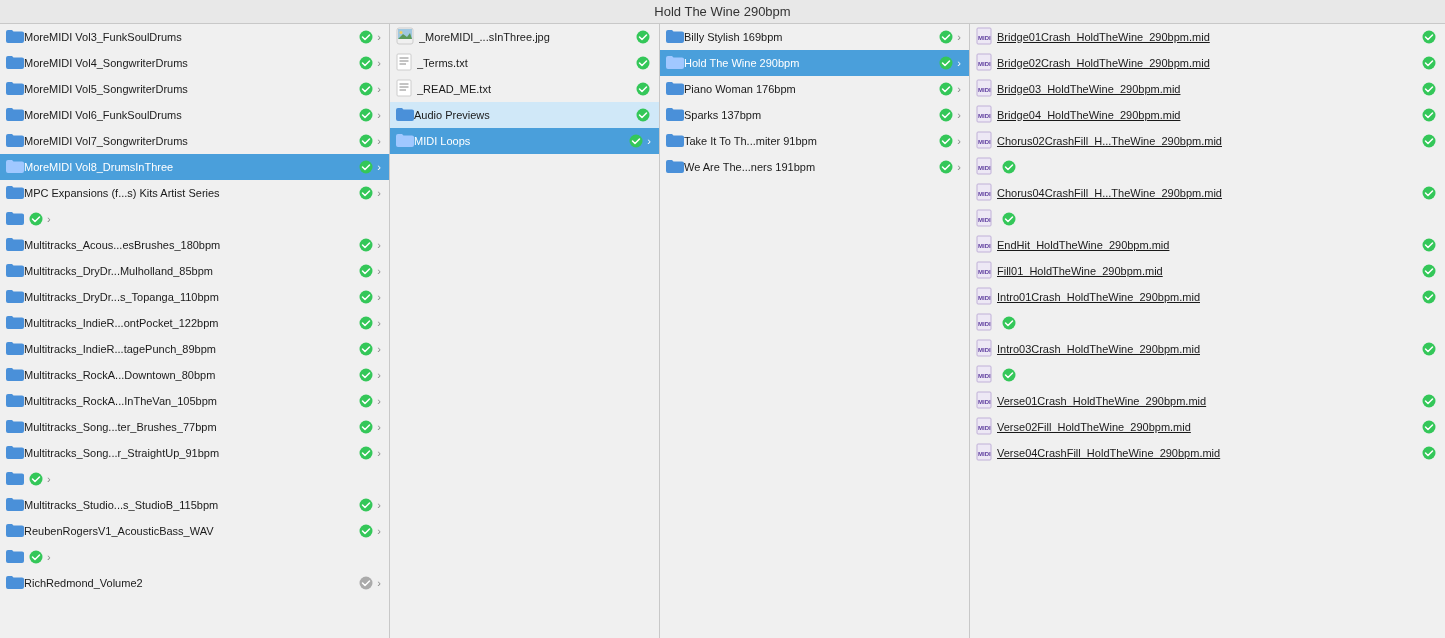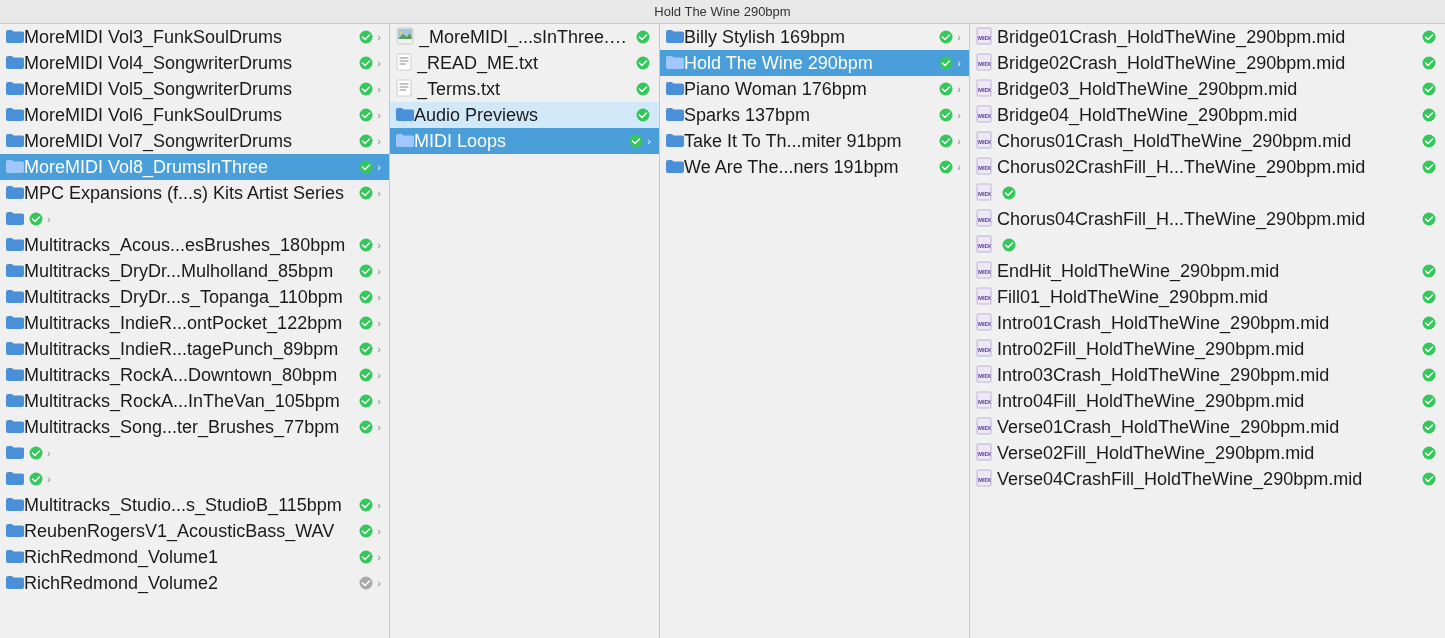--- a/index.html
+++ b/index.html
@@ -26,21 +26,21 @@
       display: flex;
       height: calc(638px - 24px);
       overflow: hidden;
     }
     .column {
       border-right: 1px solid #c8c8c8;
       overflow-y: auto;
       overflow-x: hidden;
       flex-shrink: 0;
     }
-    .column:last-child { border-right: none; }
+    .column:last-child { border-right: none; text-decoration: underline; }
     .col1 { width: 390px; }
     .col2 { width: 270px; }
     .col3 { width: 310px; }
     .col4 { flex: 1; }
     .row {
       display: flex;
       align-items: center;
       padding: 2px 8px 2px 6px;
       height: 26px;
       cursor: pointer;
@@ -48,21 +48,21 @@
     }
     .row.selected { background: #4a9fdb; color: white; }
     .row.selected .row-name { color: white; }
     .row.highlighted { background: #d0e8f8; }
     .folder-svg { width: 18px; height: 14px; }
     .row-name {
       flex: 1;
       white-space: nowrap;
       overflow: hidden;
       text-overflow: ellipsis;
-      font-size: 18px;
+      font-size: 11px;
     }
     .status-icon {
       width: 16px;
       height: 16px;
       margin-left: 4px;
       flex-shrink: 0;
       display: flex;
       align-items: center;
       justify-content: center;
     }
@@ -288,20 +288,21 @@
     <circle cx="7" cy="7" r="6.5" fill="#34c759"></circle>
     <path d="M3.5 7 L6 9.5 L10.5 5" stroke="white" stroke-width="1.5" fill="none" stroke-linecap="round" stroke-linejoin="round"></path>
   </svg>
         </span>
     <span class="chevron">›</span>
   </div>
       <div class="row">
     <span><svg class="folder-svg" viewBox="0 0 18 14" xmlns="http://www.w3.org/2000/svg">
     <path d="M0 3 Q0 1 2 1 L6 1 L7.5 2.5 L16 2.5 Q18 2.5 18 4 L18 12 Q18 14 16 14 L2 14 Q0 14 0 12 Z" fill="#4a90d9"></path>
   </svg></span>
+    <span class="row-name">Multitracks_Song...r_StraightUp_91bpm</span>
     <span class="status-icon">
           <svg width="14" height="14" viewBox="0 0 14 14" xmlns="http://www.w3.org/2000/svg">
     <circle cx="7" cy="7" r="6.5" fill="#34c759"></circle>
     <path d="M3.5 7 L6 9.5 L10.5 5" stroke="white" stroke-width="1.5" fill="none" stroke-linecap="round" stroke-linejoin="round"></path>
   </svg>
         </span>
     <span class="chevron">›</span>
   </div>
       <div class="row">
     <span><svg class="folder-svg" viewBox="0 0 18 14" xmlns="http://www.w3.org/2000/svg">
@@ -338,21 +339,20 @@
     <circle cx="7" cy="7" r="6.5" fill="#34c759"></circle>
     <path d="M3.5 7 L6 9.5 L10.5 5" stroke="white" stroke-width="1.5" fill="none" stroke-linecap="round" stroke-linejoin="round"></path>
   </svg>
         </span>
     <span class="chevron">›</span>
   </div>
       <div class="row">
     <span><svg class="folder-svg" viewBox="0 0 18 14" xmlns="http://www.w3.org/2000/svg">
     <path d="M0 3 Q0 1 2 1 L6 1 L7.5 2.5 L16 2.5 Q18 2.5 18 4 L18 12 Q18 14 16 14 L2 14 Q0 14 0 12 Z" fill="#4a90d9"></path>
   </svg></span>
-    <span class="row-name">RichRedmond_Volume1</span>
     <span class="status-icon">
           <svg width="14" height="14" viewBox="0 0 14 14" xmlns="http://www.w3.org/2000/svg">
     <circle cx="7" cy="7" r="6.5" fill="#34c759"></circle>
     <path d="M3.5 7 L6 9.5 L10.5 5" stroke="white" stroke-width="1.5" fill="none" stroke-linecap="round" stroke-linejoin="round"></path>
   </svg>
         </span>
     <span class="chevron">›</span>
   </div>
       <div class="row">
     <span><svg class="folder-svg" viewBox="0 0 18 14" xmlns="http://www.w3.org/2000/svg">
@@ -386,37 +386,37 @@
         </span>
 
   </div>
       <div class="row">
     <span><svg width="16" height="18" viewBox="0 0 16 18" xmlns="http://www.w3.org/2000/svg" style="margin-right:5px;flex-shrink:0">
     <rect x="1" y="1" width="14" height="16" rx="1" fill="white" stroke="#ccc" stroke-width="1"></rect>
     <line x1="3.5" y1="5" x2="12.5" y2="5" stroke="#888" stroke-width="1"></line>
     <line x1="3.5" y1="8" x2="12.5" y2="8" stroke="#888" stroke-width="1"></line>
     <line x1="3.5" y1="11" x2="10" y2="11" stroke="#888" stroke-width="1"></line>
   </svg></span>
-    <span class="row-name">_READ_ME.txt</span>
+    <span class="row-name">_Terms.txt</span>
     <span class="status-icon">
           <svg width="14" height="14" viewBox="0 0 14 14" xmlns="http://www.w3.org/2000/svg">
     <circle cx="7" cy="7" r="6.5" fill="#34c759"></circle>
     <path d="M3.5 7 L6 9.5 L10.5 5" stroke="white" stroke-width="1.5" fill="none" stroke-linecap="round" stroke-linejoin="round"></path>
   </svg>
         </span>
 
   </div>
       <div class="row">
     <span><svg width="16" height="18" viewBox="0 0 16 18" xmlns="http://www.w3.org/2000/svg" style="margin-right:5px;flex-shrink:0">
     <rect x="1" y="1" width="14" height="16" rx="1" fill="white" stroke="#ccc" stroke-width="1"></rect>
     <line x1="3.5" y1="5" x2="12.5" y2="5" stroke="#888" stroke-width="1"></line>
     <line x1="3.5" y1="8" x2="12.5" y2="8" stroke="#888" stroke-width="1"></line>
     <line x1="3.5" y1="11" x2="10" y2="11" stroke="#888" stroke-width="1"></line>
   </svg></span>
-    <span class="row-name">_Terms.txt</span>
+    <span class="row-name">_READ_ME.txt</span>
     <span class="status-icon">
           <svg width="14" height="14" viewBox="0 0 14 14" xmlns="http://www.w3.org/2000/svg">
     <circle cx="7" cy="7" r="6.5" fill="#34c759"></circle>
     <path d="M3.5 7 L6 9.5 L10.5 5" stroke="white" stroke-width="1.5" fill="none" stroke-linecap="round" stroke-linejoin="round"></path>
   </svg>
         </span>
 
   </div>
       <div class="row highlighted">
     <span><svg class="folder-svg" viewBox="0 0 18 14" xmlns="http://www.w3.org/2000/svg">
@@ -578,33 +578,20 @@
     <circle cx="7" cy="7" r="6.5" fill="#34c759"></circle>
     <path d="M3.5 7 L6 9.5 L10.5 5" stroke="white" stroke-width="1.5" fill="none" stroke-linecap="round" stroke-linejoin="round"></path>
   </svg>
         </span>
   </div>
       <div class="row">
     <span><svg width="16" height="18" viewBox="0 0 16 18" xmlns="http://www.w3.org/2000/svg" style="margin-right:5px;flex-shrink:0">
     <rect x="1" y="1" width="14" height="16" rx="1" fill="#ede8f5" stroke="#c0b0d8" stroke-width="1"></rect>
     <text x="2" y="13" font-size="6" fill="#6040a0" font-family="sans-serif" font-weight="bold">MIDI</text>
   </svg></span>
-    <span class="row-name">Chorus01Crash_HoldTheWine_290bpm.mid</span>
-    <span class="status-icon">
-          <svg width="14" height="14" viewBox="0 0 14 14" xmlns="http://www.w3.org/2000/svg">
-    <circle cx="7" cy="7" r="6.5" fill="#34c759"></circle>
-    <path d="M3.5 7 L6 9.5 L10.5 5" stroke="white" stroke-width="1.5" fill="none" stroke-linecap="round" stroke-linejoin="round"></path>
-  </svg>
-        </span>
-  </div>
-      <div class="row">
-    <span><svg width="16" height="18" viewBox="0 0 16 18" xmlns="http://www.w3.org/2000/svg" style="margin-right:5px;flex-shrink:0">
-    <rect x="1" y="1" width="14" height="16" rx="1" fill="#ede8f5" stroke="#c0b0d8" stroke-width="1"></rect>
-    <text x="2" y="13" font-size="6" fill="#6040a0" font-family="sans-serif" font-weight="bold">MIDI</text>
-  </svg></span>
     <span class="row-name">Chorus02CrashFill_H...TheWine_290bpm.mid</span>
     <span class="status-icon">
           <svg width="14" height="14" viewBox="0 0 14 14" xmlns="http://www.w3.org/2000/svg">
     <circle cx="7" cy="7" r="6.5" fill="#34c759"></circle>
     <path d="M3.5 7 L6 9.5 L10.5 5" stroke="white" stroke-width="1.5" fill="none" stroke-linecap="round" stroke-linejoin="round"></path>
   </svg>
         </span>
   </div>
       <div class="row">
     <span><svg width="16" height="18" viewBox="0 0 16 18" xmlns="http://www.w3.org/2000/svg" style="margin-right:5px;flex-shrink:0">
@@ -680,21 +667,20 @@
     <circle cx="7" cy="7" r="6.5" fill="#34c759"></circle>
     <path d="M3.5 7 L6 9.5 L10.5 5" stroke="white" stroke-width="1.5" fill="none" stroke-linecap="round" stroke-linejoin="round"></path>
   </svg>
         </span>
   </div>
       <div class="row">
     <span><svg width="16" height="18" viewBox="0 0 16 18" xmlns="http://www.w3.org/2000/svg" style="margin-right:5px;flex-shrink:0">
     <rect x="1" y="1" width="14" height="16" rx="1" fill="#ede8f5" stroke="#c0b0d8" stroke-width="1"></rect>
     <text x="2" y="13" font-size="6" fill="#6040a0" font-family="sans-serif" font-weight="bold">MIDI</text>
   </svg></span>
-    <span class="row-name">Intro02Fill_HoldTheWine_290bpm.mid</span>
     <span class="status-icon">
           <svg width="14" height="14" viewBox="0 0 14 14" xmlns="http://www.w3.org/2000/svg">
     <circle cx="7" cy="7" r="6.5" fill="#34c759"></circle>
     <path d="M3.5 7 L6 9.5 L10.5 5" stroke="white" stroke-width="1.5" fill="none" stroke-linecap="round" stroke-linejoin="round"></path>
   </svg>
         </span>
   </div>
       <div class="row">
     <span><svg width="16" height="18" viewBox="0 0 16 18" xmlns="http://www.w3.org/2000/svg" style="margin-right:5px;flex-shrink:0">
     <rect x="1" y="1" width="14" height="16" rx="1" fill="#ede8f5" stroke="#c0b0d8" stroke-width="1"></rect>
@@ -706,21 +692,20 @@
     <circle cx="7" cy="7" r="6.5" fill="#34c759"></circle>
     <path d="M3.5 7 L6 9.5 L10.5 5" stroke="white" stroke-width="1.5" fill="none" stroke-linecap="round" stroke-linejoin="round"></path>
   </svg>
         </span>
   </div>
       <div class="row">
     <span><svg width="16" height="18" viewBox="0 0 16 18" xmlns="http://www.w3.org/2000/svg" style="margin-right:5px;flex-shrink:0">
     <rect x="1" y="1" width="14" height="16" rx="1" fill="#ede8f5" stroke="#c0b0d8" stroke-width="1"></rect>
     <text x="2" y="13" font-size="6" fill="#6040a0" font-family="sans-serif" font-weight="bold">MIDI</text>
   </svg></span>
-    <span class="row-name">Intro04Fill_HoldTheWine_290bpm.mid</span>
     <span class="status-icon">
           <svg width="14" height="14" viewBox="0 0 14 14" xmlns="http://www.w3.org/2000/svg">
     <circle cx="7" cy="7" r="6.5" fill="#34c759"></circle>
     <path d="M3.5 7 L6 9.5 L10.5 5" stroke="white" stroke-width="1.5" fill="none" stroke-linecap="round" stroke-linejoin="round"></path>
   </svg>
         </span>
   </div>
       <div class="row">
     <span><svg width="16" height="18" viewBox="0 0 16 18" xmlns="http://www.w3.org/2000/svg" style="margin-right:5px;flex-shrink:0">
     <rect x="1" y="1" width="14" height="16" rx="1" fill="#ede8f5" stroke="#c0b0d8" stroke-width="1"></rect>

